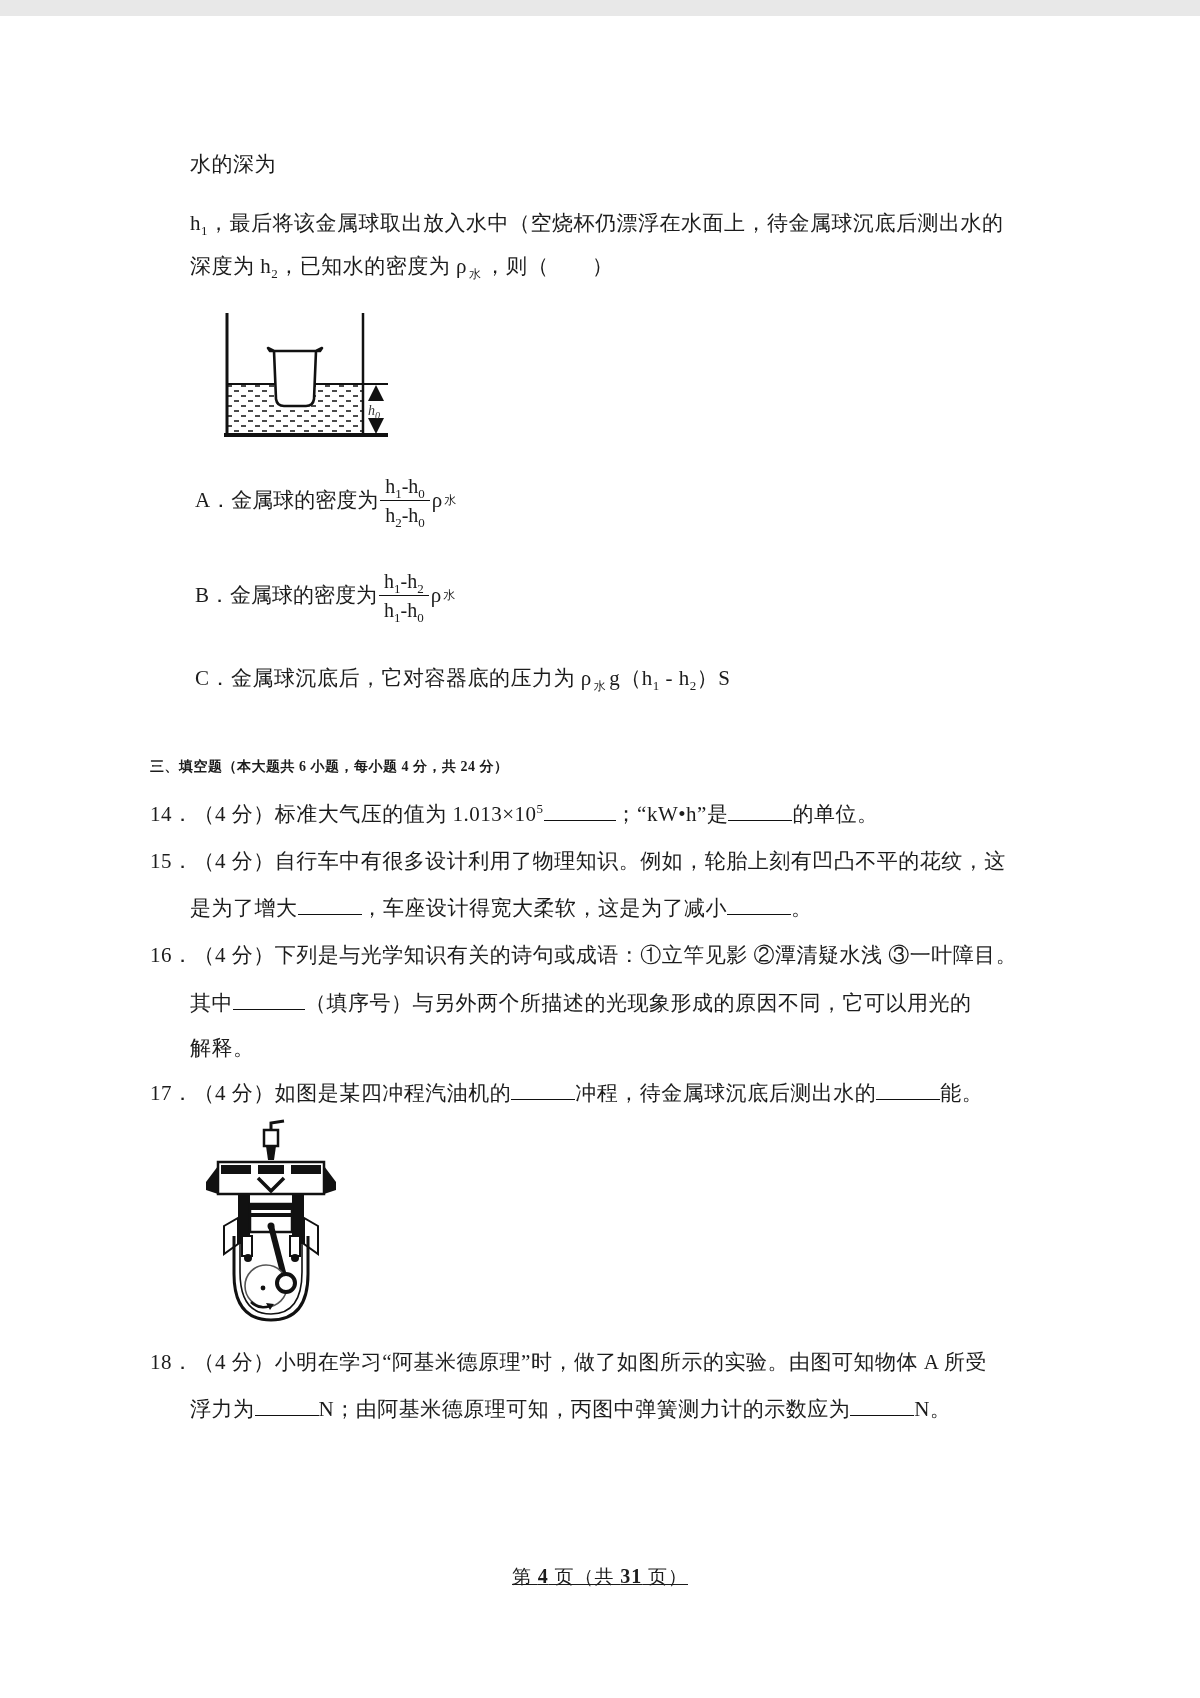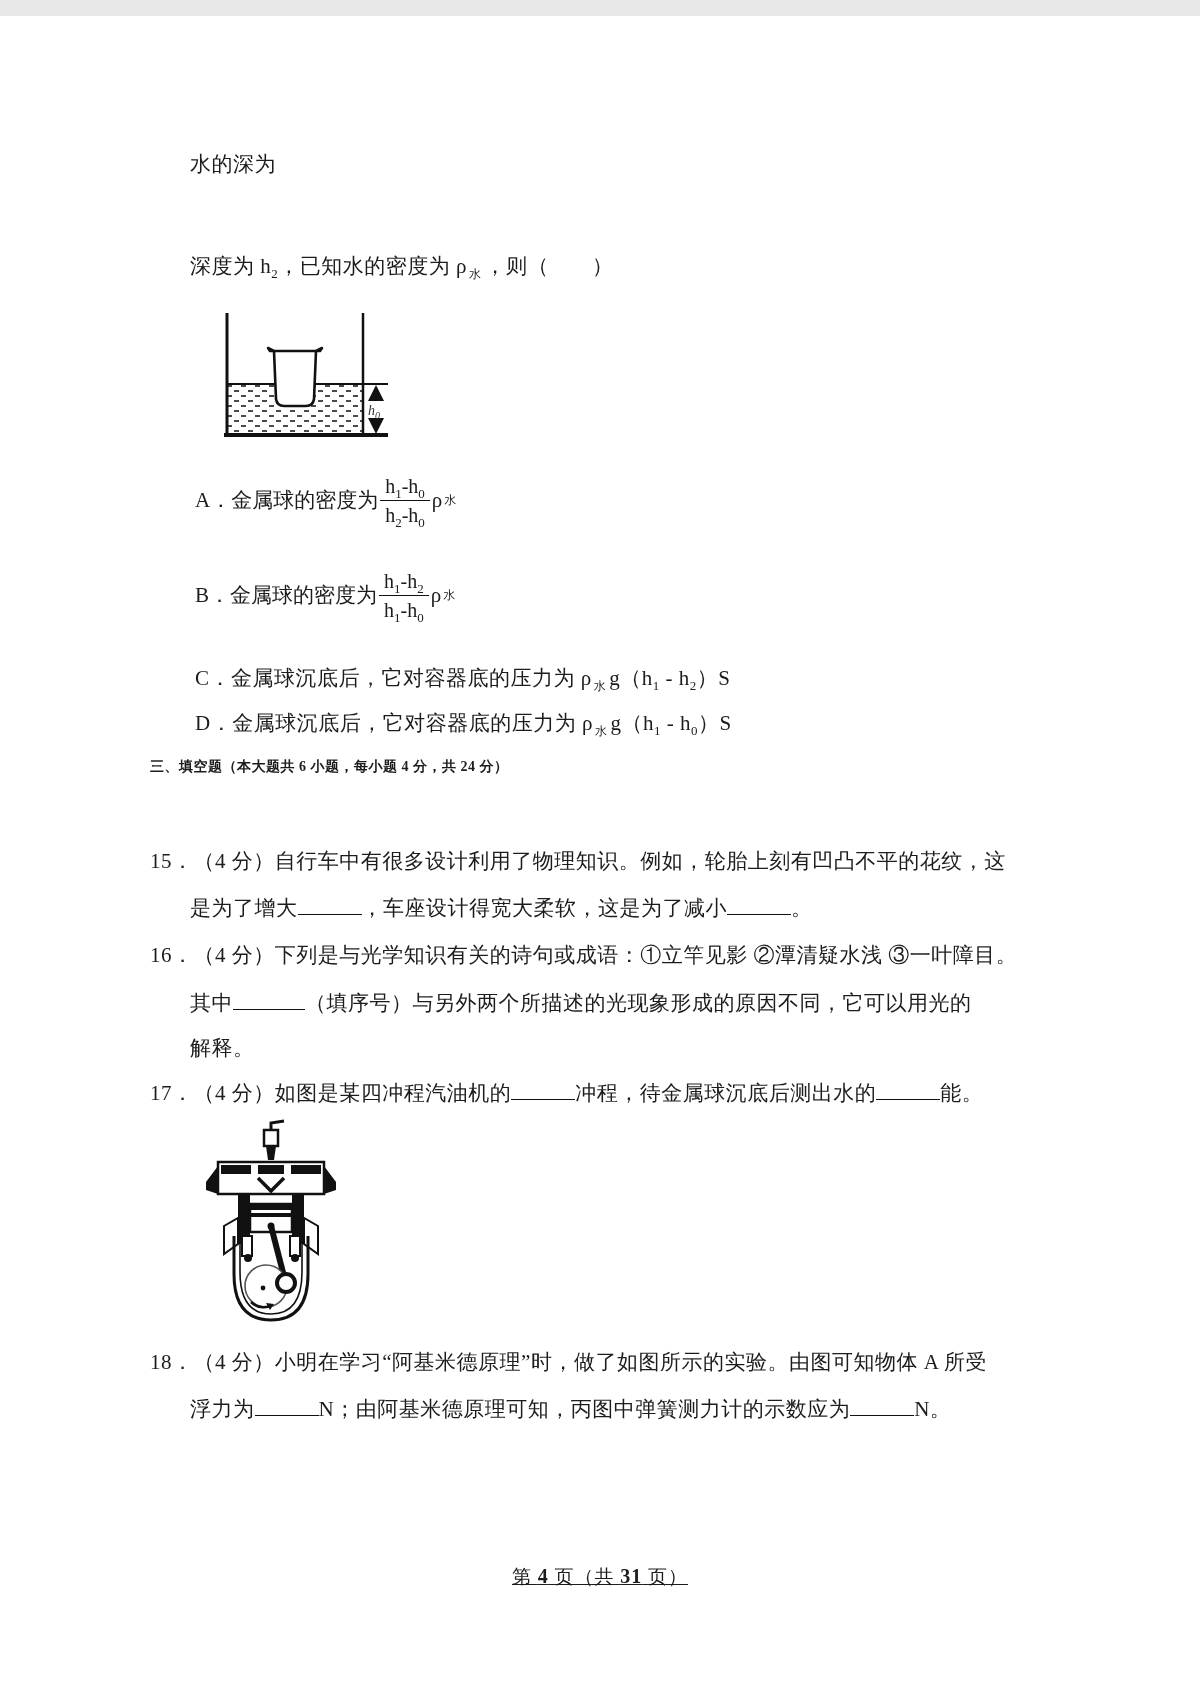--- a/index.html
+++ b/index.html
@@ -62,20 +62,23 @@
 </style>
 </head>
 <body>
 
 <div class="page">
 
   <div class="line" style="left:190px;top:133px;">
     <span>水的深为</span>
   </div>
 
+  <div class="line" style="left:190px;top:192px;">
+    <span>h</span><sub>1</sub><span>，最后将该金属球取出放入水中（空烧杯仍漂浮在水面上，待金属球沉底后测出水的</span>
+  </div>
 
   <div class="line" style="left:190px;top:235px;">
     <span>深度为 h</span><sub>2</sub><span>，已知水的密度为 ρ</span><sub class="rho-sub">水</sub><span>，则（　　）</span>
   </div>
 
   <svg width="195" height="148" viewBox="0 0 195 148" style="position:absolute;left:198px;top:287px;">
     <defs>
       <pattern id="wat" width="14" height="10" patternUnits="userSpaceOnUse">
         <line x1="1" y1="3" x2="6" y2="3" stroke="#4a4a4a" stroke-width="2"></line>
         <line x1="8" y1="8" x2="13" y2="8" stroke="#4a4a4a" stroke-width="2"></line>
@@ -122,28 +125,28 @@
       <span class="den"><span>h</span><sub>1</sub><span>-</span><span>h</span><sub>0</sub></span>
     </span>
     <span>ρ</span>
     <sub class="rho-sub">水</sub>
   </div>
 
   <div class="line" style="left:195px;top:647px;">
     <span>C．</span><span>金属球沉底后，它对容器底的压力为 ρ</span><sub class="rho-sub">水</sub><span>g（h</span><sub>1</sub><span> - h</span><sub>2</sub><span>）S</span>
   </div>
 
-  <div class="line" style="left:195px;top:692px;">
-    <span>D．</span><span>金属球沉底后，它对容器底的压力为 ρ</span><sub class="rho-sub">水</sub><span>g（h</span><sub>1</sub><span> - h</span><sub>0</sub><span>）S</span>
-  </div>
 
   <div class="line bold" style="left:150px;top:736px;">
     <span>三、填空题（本大题共 6 小题，每小题 4 分，共 24 分）</span>
   </div>
 
+  <div class="line" style="left:150px;top:783px;">
+    <span>14．（4 分）标准大气压的值为 1.013×10</span><sup>5</sup><span class="blank w"></span><span>；“kW•h”是</span><span class="blank"></span><span>的单位。</span>
+  </div>
 
   <div class="line" style="left:150px;top:830px;">
     <span>15．（4 分）自行车中有很多设计利用了物理知识。例如，轮胎上刻有凹凸不平的花纹，这</span>
   </div>
   <div class="line" style="left:190px;top:877px;">
     <span>是为了增大</span><span class="blank"></span><span>，车座设计得宽大柔软，这是为了减小</span><span class="blank"></span><span>。</span>
   </div>
 
   <div class="line" style="left:150px;top:924px;">
     <span>16．（4 分）下列是与光学知识有关的诗句或成语：①立竿见影 ②潭清疑水浅 ③一叶障目。</span>

